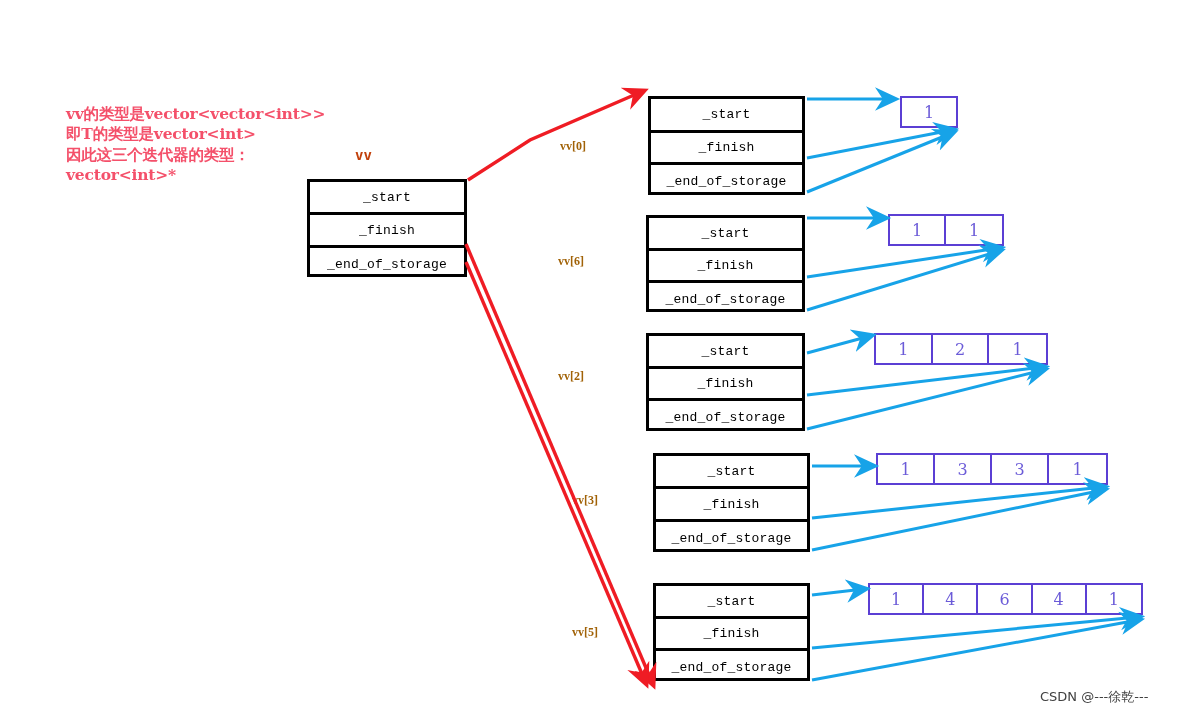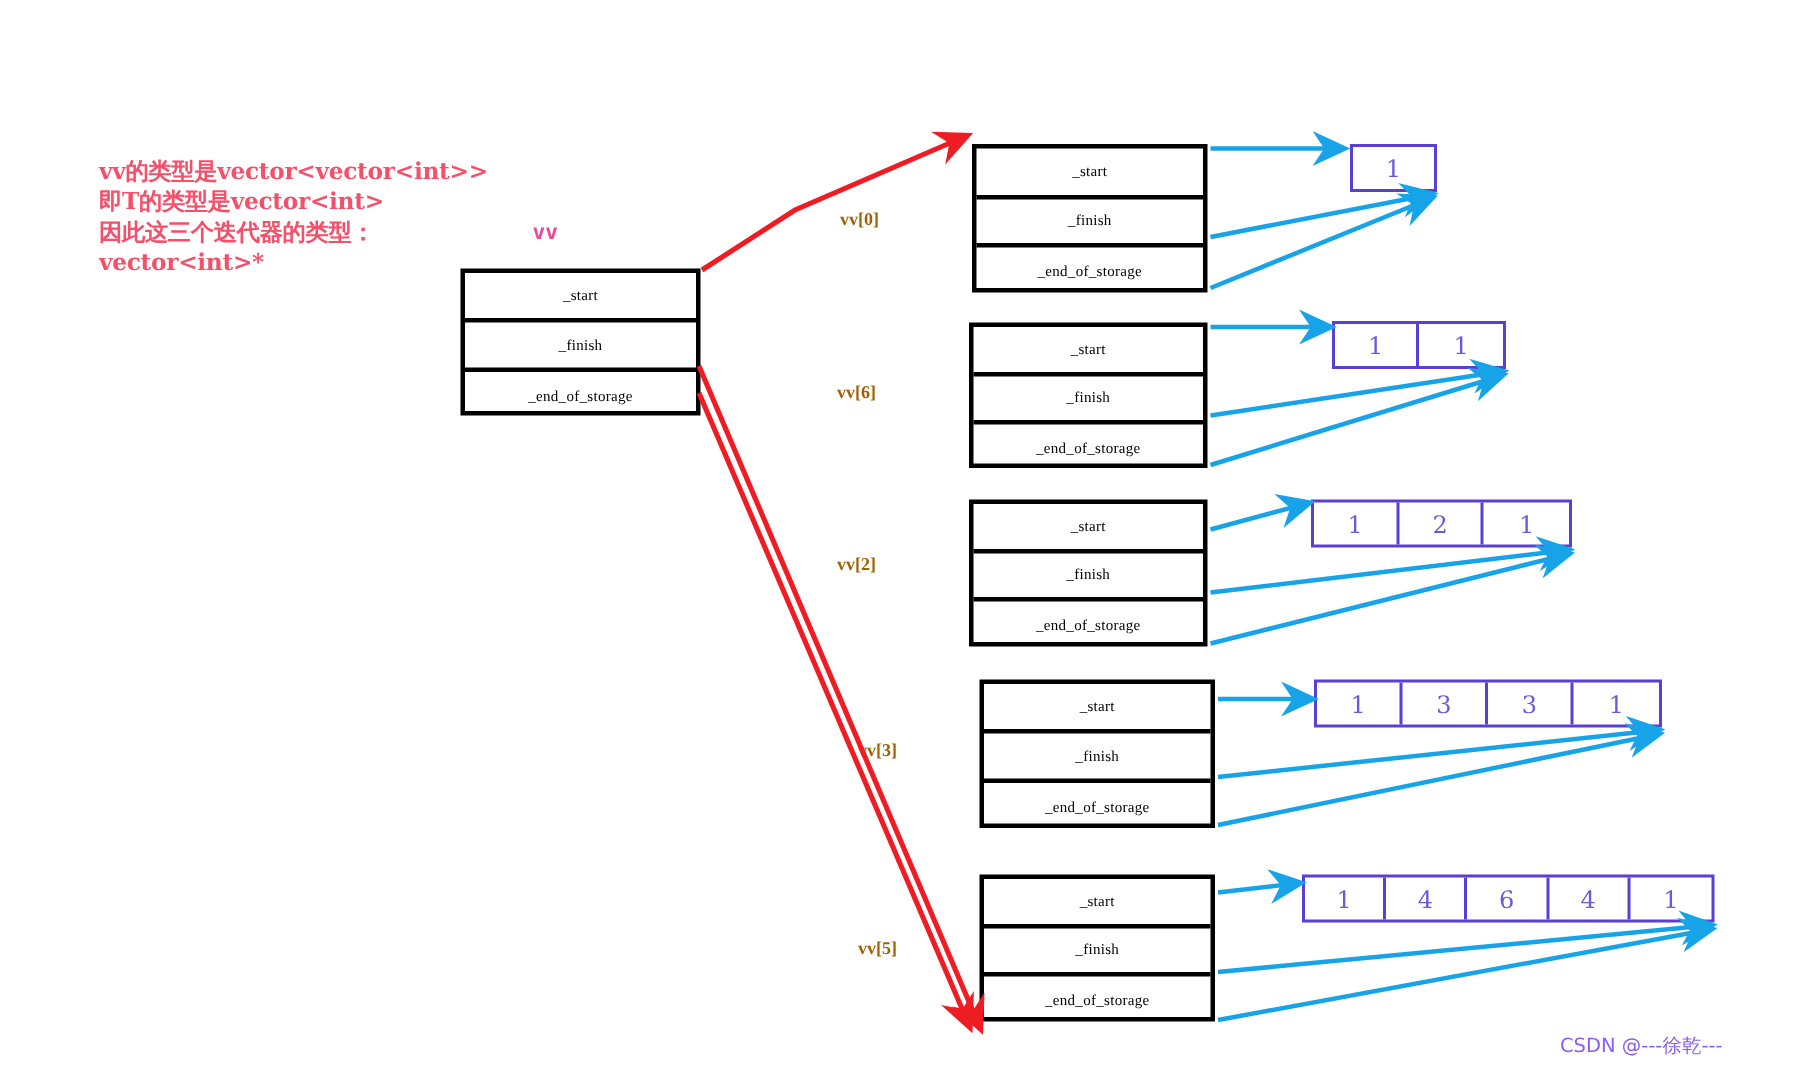--- a/index.html
+++ b/index.html
@@ -37,33 +37,33 @@
     font-size: 15.5px;
     left: 576px;
     top: 14px;
   }
   
   .vv-title {
     position: absolute;
     font-family: "DejaVu Sans Mono", "Liberation Mono", monospace;
     font-weight: bold;
     font-size: 14px;
-    color: #ec4899;
+    color: #c2410c;
     left: 355px;
     top: 147px;
   }
   .struct {
     position: absolute;
     border: 3px solid #000;
     background: #fff;
     box-sizing: border-box;
   }
   .struct .field {
-    font-family: Liberation Serif, serif;
-    font-size: 10px;
+    font-family: Liberation Mono, monospace;
+    font-size: 13px;
     color: #000;
     text-align: center;
     box-sizing: border-box;
     border-bottom: 3px solid #000;
     display: flex;
     align-items: center;
     justify-content: center;
     letter-spacing: 0.2px;
   }
   .struct .field:last-child {
@@ -108,21 +108,21 @@
     height: 715px;
     pointer-events: none;
   }
   
   .watermark {
     position: absolute;
     left: 1040px;
     top: 688px;
     font-family: "DejaVu Sans", "Liberation Sans", sans-serif;
     font-size: 13px;
-    color: #8b5cf6;
+    color: #404040;
     white-space: nowrap;
   }
 </style>
 </head>
 <body>
 
 <div id="canvas">
 
   <div class="annot annot-red">vv的类型是vector&lt;vector&lt;int&gt;&gt;
 即T的类型是vector&lt;int&gt;

